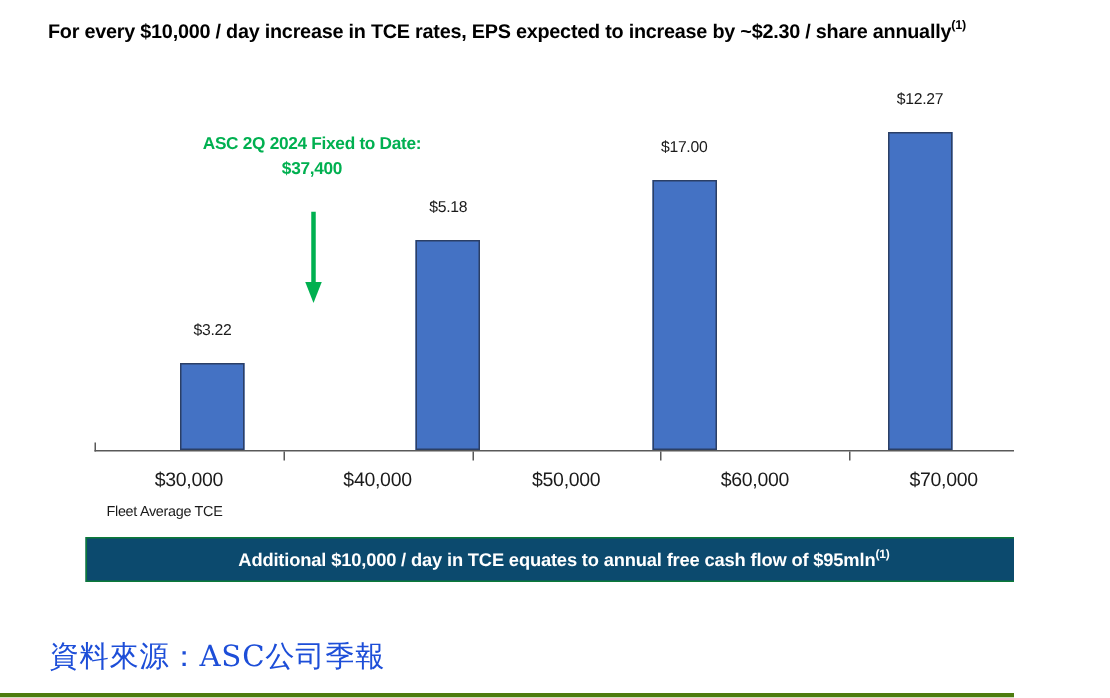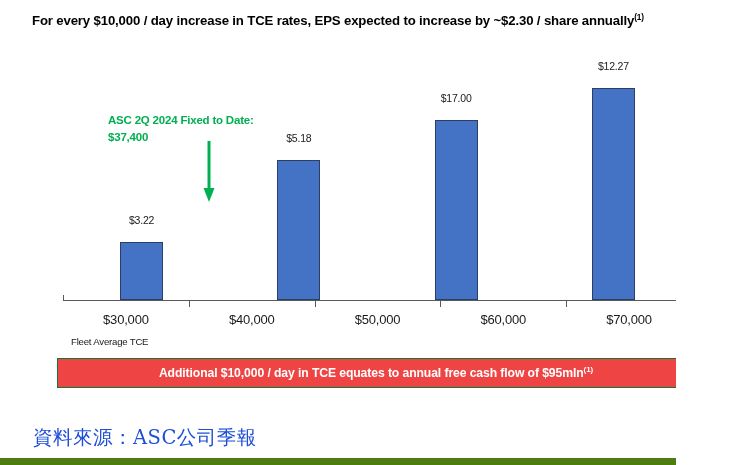--- a/index.html
+++ b/index.html
@@ -9,21 +9,21 @@
   }
   body {
     font-family: "Liberation Sans", sans-serif;
   }
   #slide {
     position: relative;
     width: 676px;
     height: 465px;
     background: #ffffff;
     overflow: hidden;
-    border-bottom: 7px solid #4d7c0f;
+    border-bottom: 3px solid #4d7c0f;
     box-sizing: border-box;
   }
 
   
   #title {
     position: absolute;
     left: 32px;
     top: 13px;
     width: 690px;
     font-size: 13.2px;
@@ -123,22 +123,23 @@
     text-align: left;
     font-size: 9.6px;
     color: #1a1a1a;
     letter-spacing: -0.2px;
   }
 
   
   #annotation {
     position: absolute;
     left: 108px;
-    top: 112px;
+    top: 88px;
     width: 200px;
+    text-align: center;
     color: #00b050;
     font-size: 11.5px;
     font-weight: bold;
     line-height: 1.45;
     letter-spacing: -0.2px;
   }
   #annotation-arrow {
     position: absolute;
     left: 202px;
     top: 141px;
@@ -146,21 +147,21 @@
     height: 62px;
   }
 
   
   #banner {
     position: absolute;
     left: 57px;
     top: 358px;
     width: 638px;
     height: 30px;
-    background: #ef4444;
+    background: #0c4a6e;
     border: 1px solid #0c7a38;
     box-sizing: border-box;
     display: flex;
     align-items: center;
     justify-content: center;
   }
   #banner-text {
     color: #ffffff;
     font-size: 12.2px;
     font-weight: bold;

